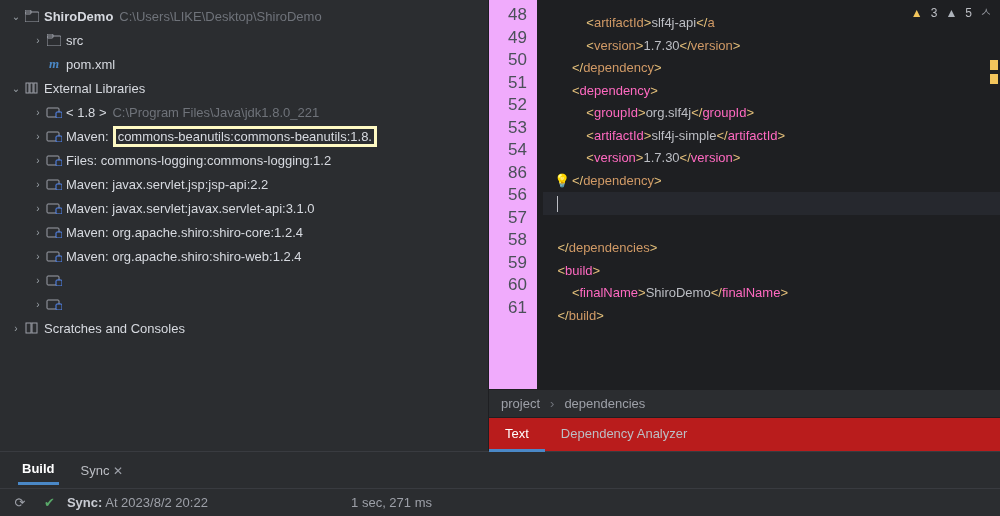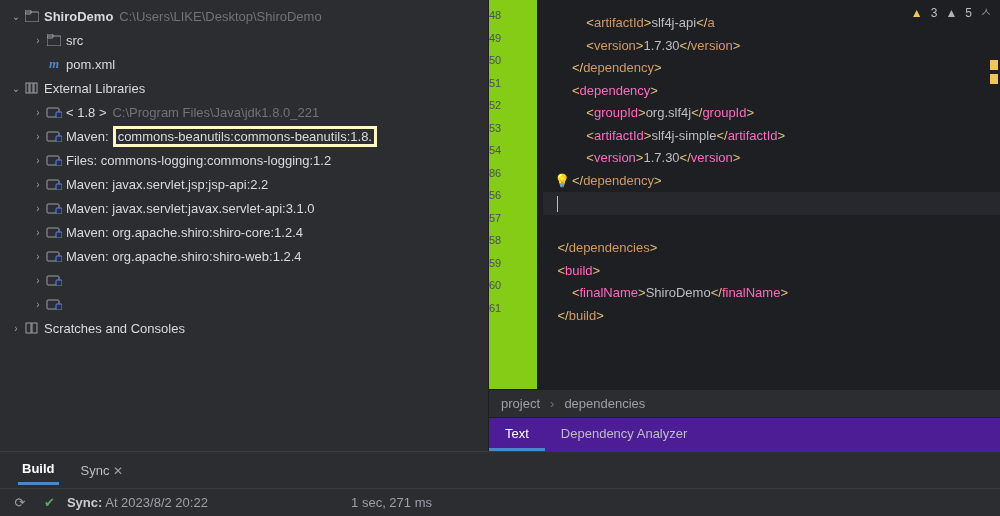--- a/index.html
+++ b/index.html
@@ -10,37 +10,37 @@
 .indent { display:inline-block; }
 .chev { width:16px; text-align:center; color:#9aa0a6; font-size:10px; }
 .ico { width:16px; text-align:center; display:inline-flex; align-items:center; justify-content:center; }
 .tree-label { margin-left:4px; color:#d7dae0; }
 .tree-path { color:#6f737a; margin-left:6px; }
 .bold { font-weight:600; }
 .redbox { border:3px solid #fef9c3; padding:0 2px; }
 .divider-v { width:1px; background:#1e1f22; }
 .editor-wrap { flex:1; display:flex; flex-direction:column; min-width:0; background:#1e1f22; position:relative; }
 .editor-body { flex:1; display:flex; min-height:0; position:relative; }
-.gutter { width:48px; text-align:left; padding:4px 10px 0 0; color:#4b5059; font-size:11px; line-height:22.5px; font-family:Consolas,monospace; background:#84cc16; }
+.gutter { width:48px; text-align:right; padding:4px 10px 0 0; color:#4b5059; font-size:17px; line-height:22.5px; font-family:Consolas,monospace; background:#f0abfc; }
 .code { flex:1; padding:12px 0 0 6px; font-family:Consolas,monospace; font-size:13px; line-height:22.5px; white-space:pre; overflow:hidden; }
 .tag { color:#d19a66; }
 .brk { color:#e5c07b; }
 .txt { color:#bcbec4; }
 .pink { color:#ff6ac1; }
 .warn-bar { position:absolute; top:4px; right:8px; display:flex; align-items:center; gap:8px; color:#bcbec4; font-size:12px; }
 .warn-tri { color:#f2c55c; }
 .warn-tri2 { color:#aeb3bb; }
 .rightstrip { position:absolute; right:0; top:60px; width:10px; display:flex; flex-direction:column; gap:4px; }
 .rightstrip .m { width:8px; height:10px; background:#f2c55c; }
 .bulb { color:#f2c55c; margin-left:-18px; position:absolute; }
 .cursor-line { background:#26282e; display:inline-block; width:100%; }
 .caret { display:inline-block; width:1px; height:16px; background:#bcbec4; vertical-align:middle; }
 .crumbs { display:flex; align-items:center; gap:10px; height:28px; padding:0 12px; color:#9da0a8; border-top:1px solid #1e1f22; background:#2b2d30; }
 .crumbs .sep { color:#6f737a; }
-.sub-tabs { display:flex; height:34px; border-top:1px solid #1e1f22; background:#4c1d95; }
+.sub-tabs { display:flex; height:34px; border-top:1px solid #1e1f22; background:#b91c1c;align-items:center; }
 .sub-tab { padding:8px 16px; color:#bcbec4; border-bottom:3px solid transparent; cursor:pointer; }
 .sub-tab.active { border-bottom-color:#4a88c7; color:#fff; }
 .bottom-panel { border-top:1px solid #393b40; background:#2b2d30; }
 .btabs { display:flex; align-items:center; height:36px; padding:0 18px; gap:18px; }
 .btab { color:#bcbec4; cursor:pointer; padding:6px 4px; }
 .btab.active { font-weight:600; border-bottom:3px solid #4a88c7; color:#fff; }
 .close-x { color:#9da0a8; font-size:12px; }
 .status-row { display:flex; align-items:center; height:28px; padding:0 8px; gap:12px; border-top:1px solid #393b40; }
 .refresh { width:24px; text-align:center; color:#9da0a8; cursor:pointer; }
 .check { color:#59a869; }

